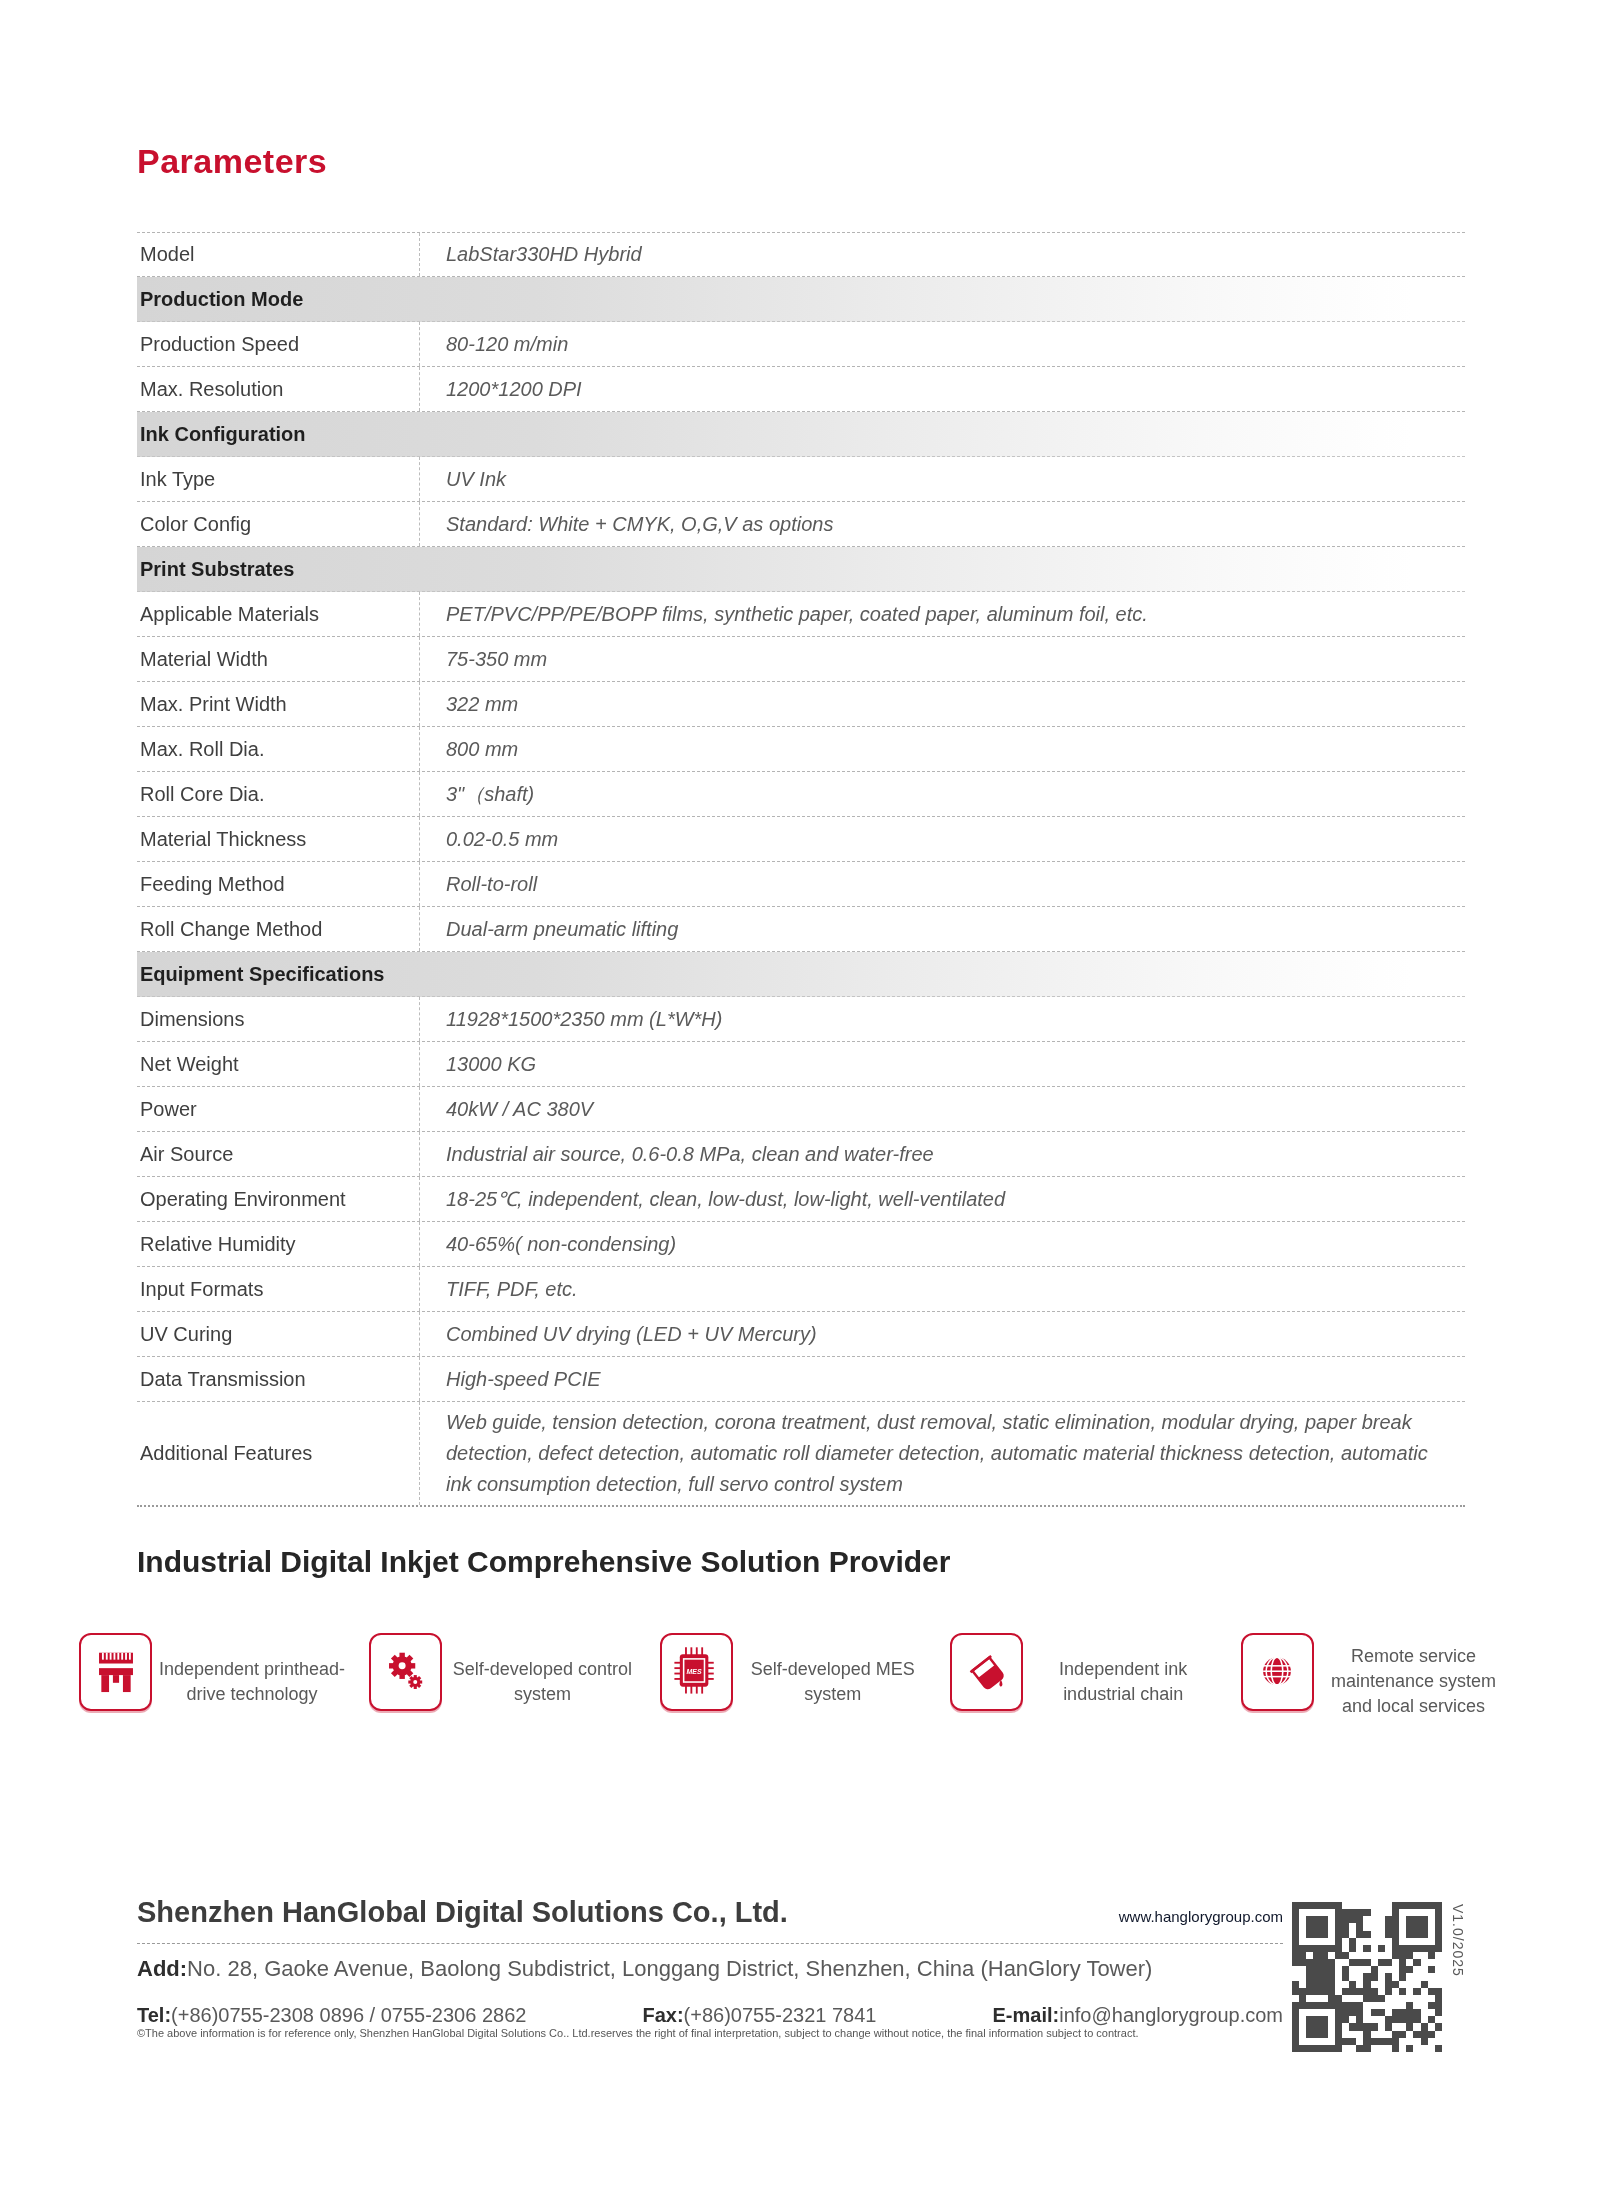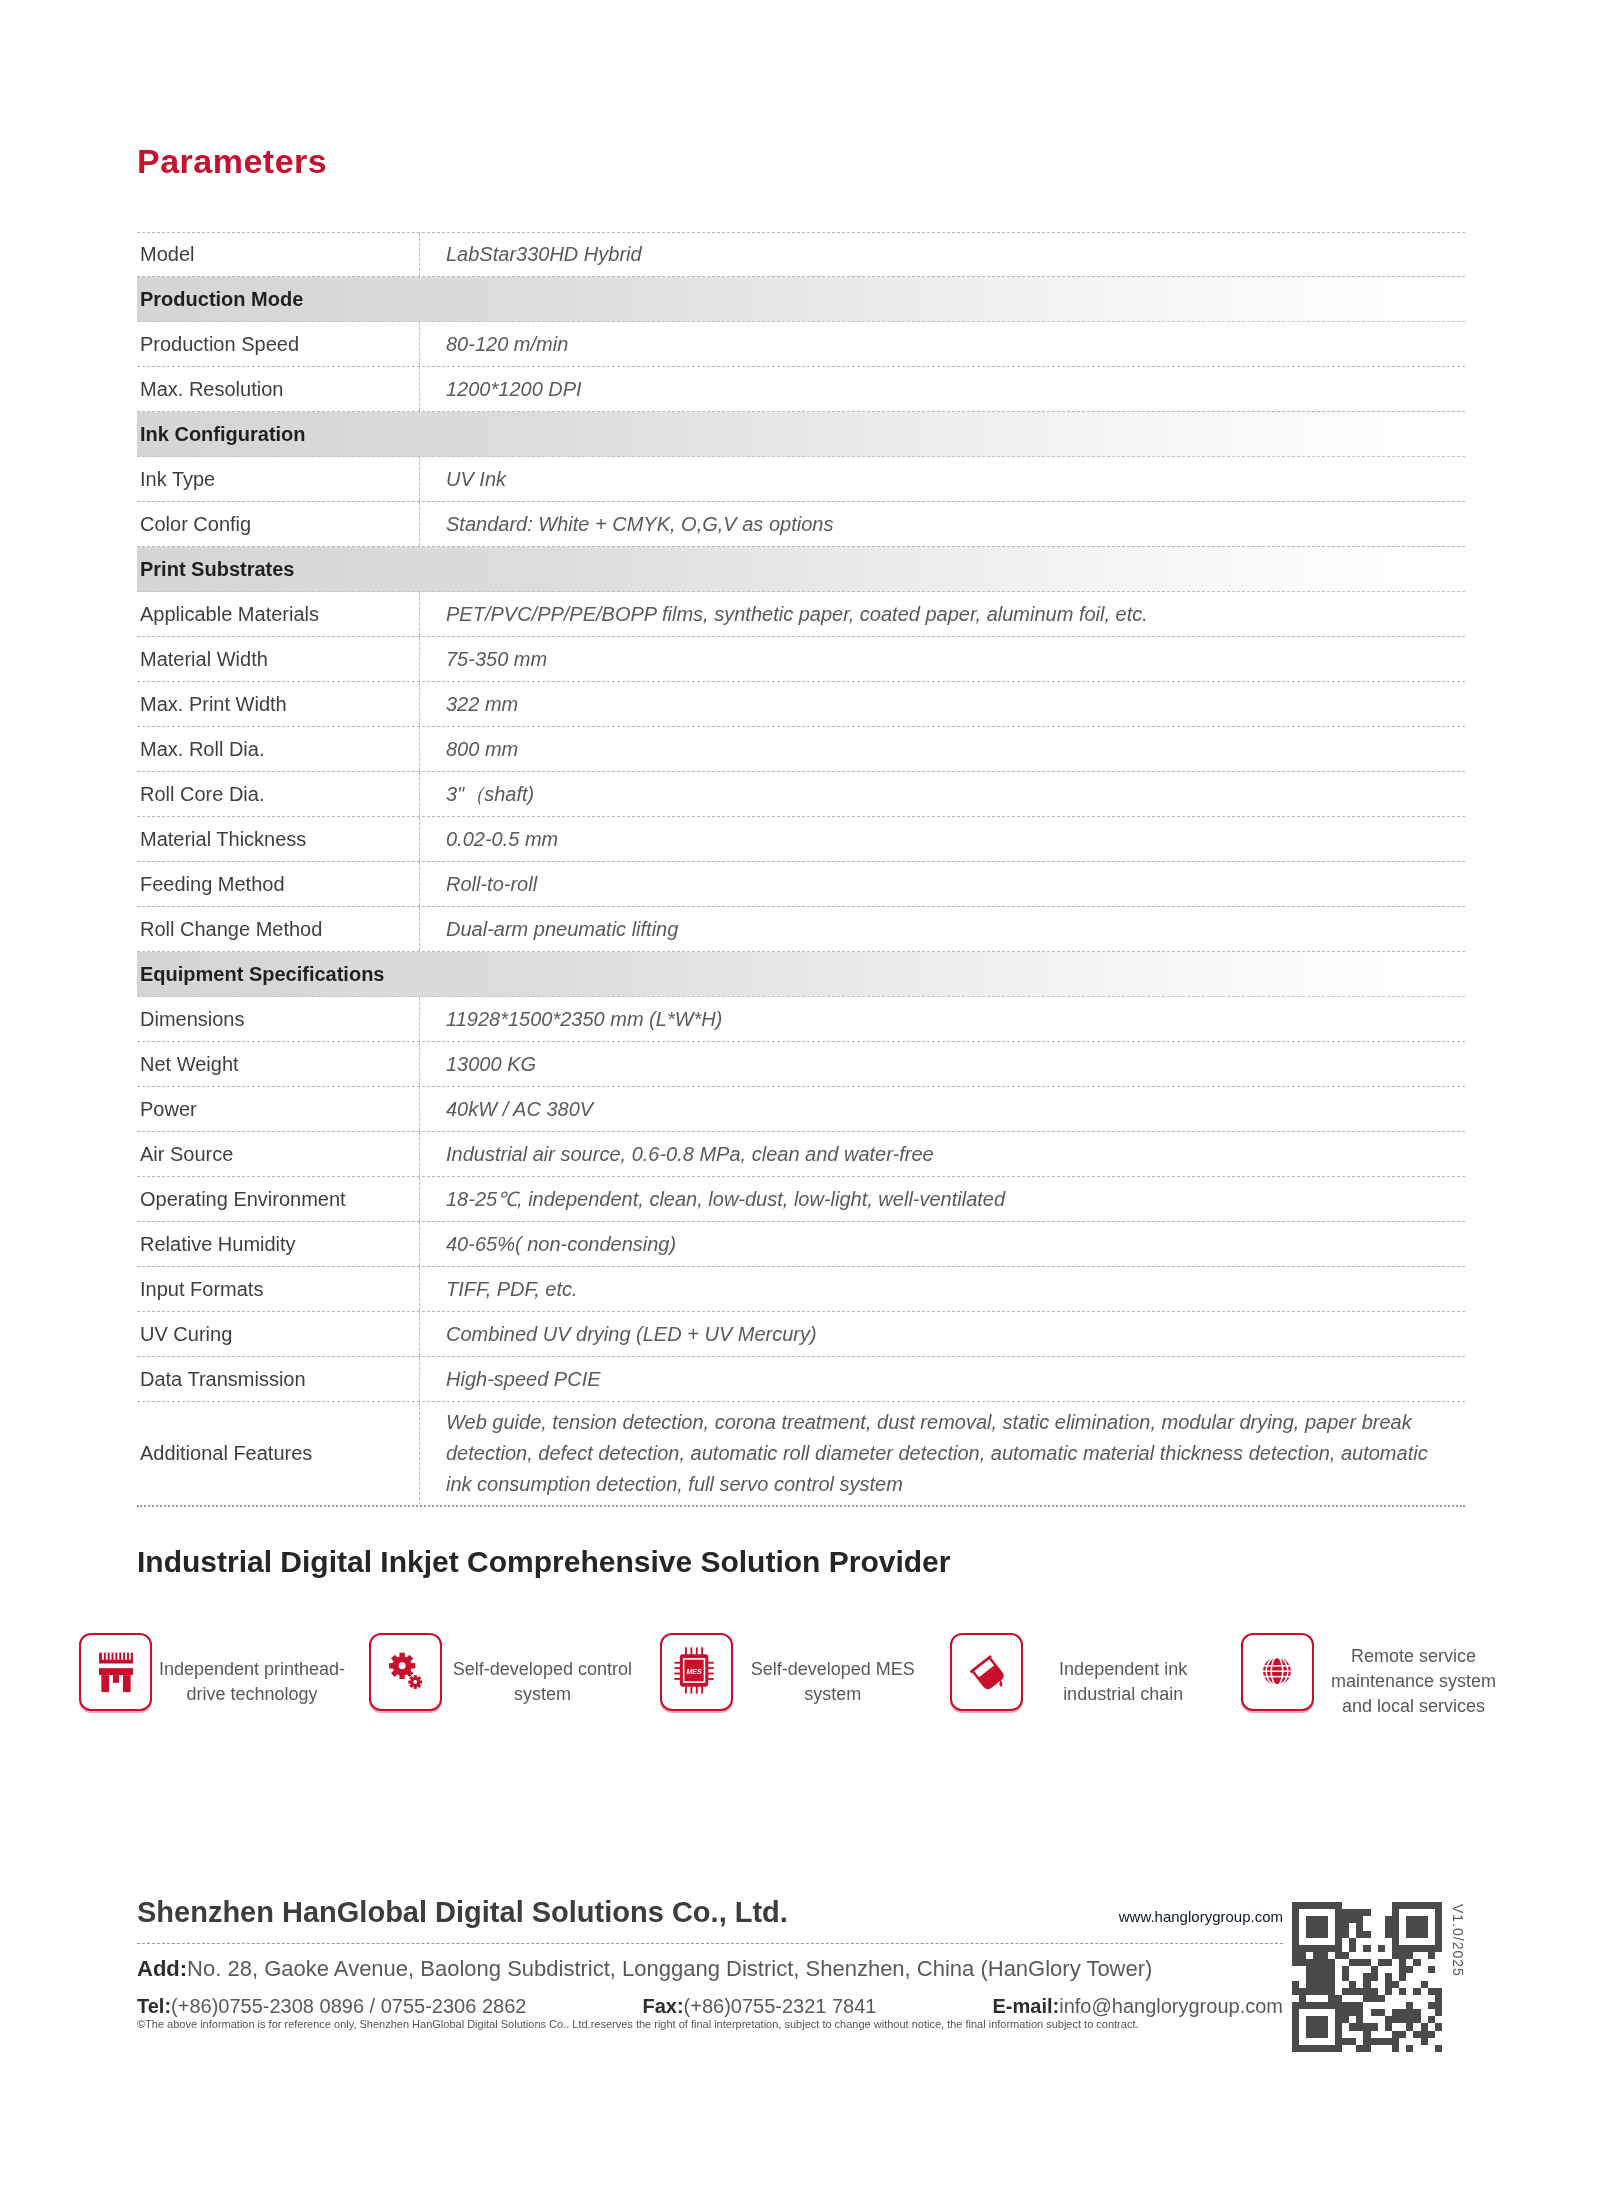--- a/index.html
+++ b/index.html
@@ -38,21 +38,21 @@
                  color:#595959; }
 
   
   #footer { position:absolute; left:137px; top:1896px; width:1146px; }
   .f-line1 { display:flex; align-items:baseline; justify-content:space-between; }
   .company-name { font-size:29px; font-weight:bold; color:#3d3d3d; }
   .website { font-size:15px; color:#0f172a; }
   .f-sep { border-top:1px dashed #9a9a9a; margin-top:14px; }
   .f-address { margin-top:12px; font-size:22px; color:#595959; }
   .f-address b, .f-contact b { color:#2e2e2e; font-weight:bold; }
-  .f-contact { margin-top:13px; font-size:20px; color:#595959; display:flex;
+  .f-contact { margin-top:22px; font-size:20px; color:#595959; display:flex;
                justify-content:space-between; }
   .f-disclaimer { font-size:11px; color:#555; }
 
   #qr { position:absolute; left:1292px; top:1902px; width:150px; height:150px; }
   .version { position:absolute; left:1450px; top:1904px; font-size:14px; color:#595959;
              writing-mode:vertical-rl; letter-spacing:1px; }
 
   svg text { font-family:"Liberation Sans", sans-serif; }
 </style>
 </head>

